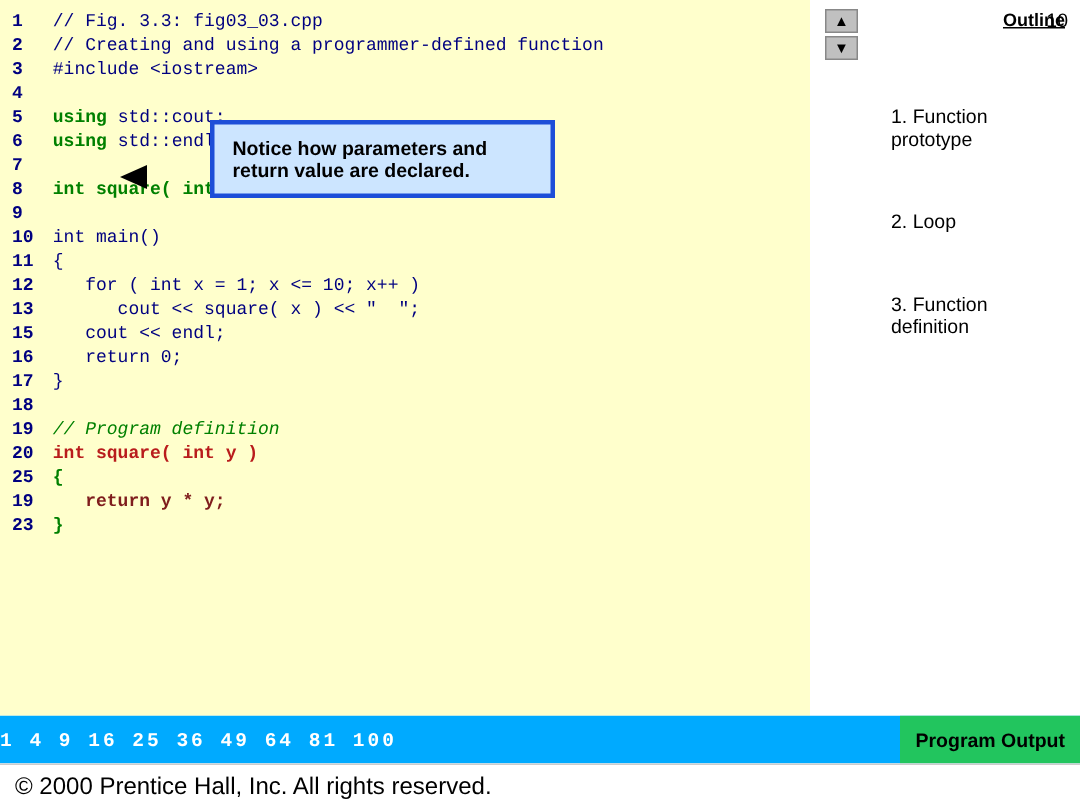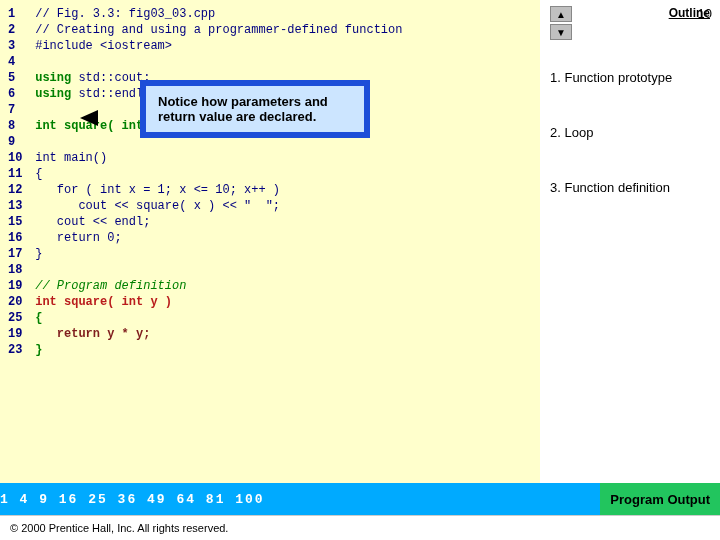--- a/index.html
+++ b/index.html
@@ -48,21 +48,21 @@
 
     .code-text {
       color: #000080;
       white-space: pre;
     }
 
     
     .callout {
       position: absolute;
       background: #cce5ff;
-      border: 6px solid #1d4ed8;
+      border: 3px solid #1d4ed8;
       padding: 8px 12px;
       font-family: Arial, sans-serif;
       font-size: 13px;
       font-weight: bold;
       color: #000;
       left: 140px;
       top: 80px;
       width: 230px;
       z-index: 10;
     }
@@ -125,20 +125,21 @@
       font-family: Arial, sans-serif;
       font-size: 13px;
       color: #000;
       position: absolute;
       right: 8px;
       top: 6px;
     }
 
     .outline-items {
       margin-top: 30px;
+      margin-left: 44px;
     }
 
     .outline-item {
       font-family: Arial, sans-serif;
       font-size: 13px;
       color: #000;
       margin-bottom: 40px;
       font-weight: normal;
     }
 
@@ -170,21 +171,21 @@
       align-self: stretch;
       display: flex;
       align-items: center;
     }
 
     
     .footer {
       background: #fff;
       padding: 6px 10px;
       font-family: Arial, sans-serif;
-      font-size: 11px;
+      font-size: 16px;
       color: #000;
       border-top: 1px solid #ccc;
     }
   </style>
 </head>
 <body>
 
 <div class="main-container">
   <div class="top-section">
 

